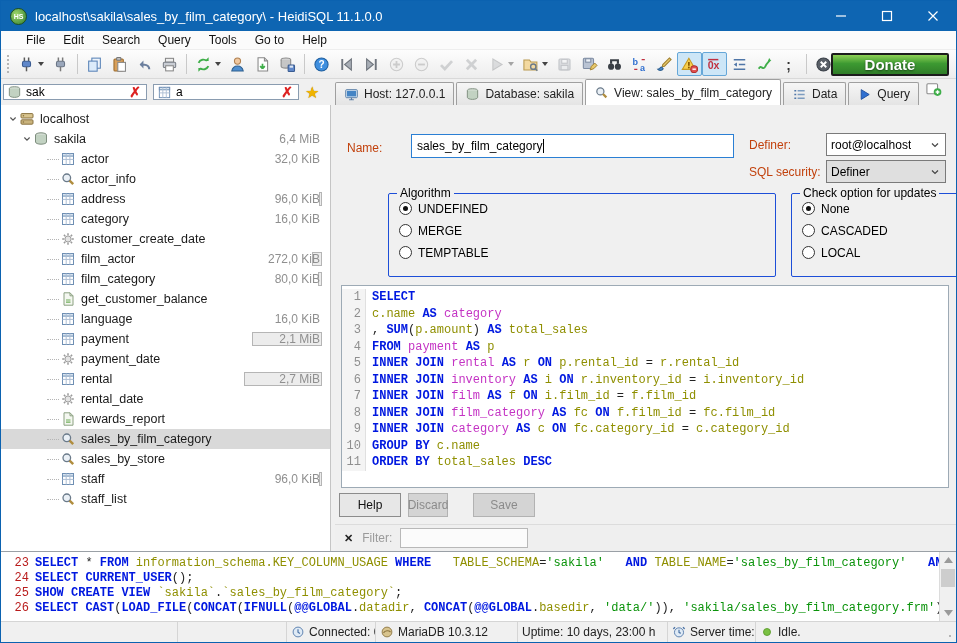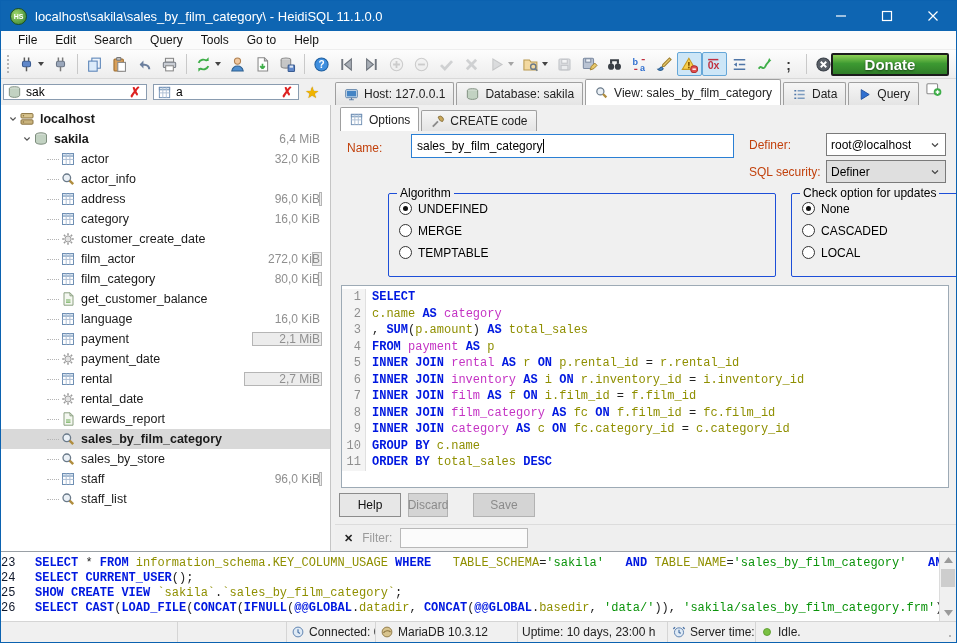--- a/index.html
+++ b/index.html
@@ -12,21 +12,21 @@
   .titlebar { height:30px; background:#0e65b2; display:flex; align-items:center; flex:none; }
   .app-icon { width:17px; height:17px; border-radius:50%; background:radial-gradient(circle at 35% 35%, #9fd66a, #2f7d32);
               border:1px solid #1d4f1f; margin:0 8px 0 9px; color:#fff; font-size:7px; font-weight:bold;
               display:flex; align-items:center; justify-content:center; }
   .title-text { color:#fff; font-size:13px; }
   .win-controls { margin-left:auto; display:flex; height:100%; }
   .win-btn { width:46px; height:100%; display:flex; align-items:center; justify-content:center; }
   .win-btn svg { stroke:#fff; fill:none; stroke-width:1.2; }
 
   
-  .menubar { height:19px; background:#fbfbfb; display:flex; align-items:center; padding-left:8px; flex:none;
+  .menubar { height:19px; background:#fbfbfb; display:flex; align-items:center; padding-left:16px; flex:none;
              border-bottom:1px solid #eee; }
   .menu-item { font-size:12px; color:#111; padding:0 9px; }
 
   
   .toolbar { height:29px; background:linear-gradient(#fdfdfd,#ededed); display:flex; align-items:center;
              flex:none; border-bottom:1px solid #d9d9d9; padding-left:2px; position:relative; }
   .grip { width:5px; height:20px; margin:0 3px;
           background-image:radial-gradient(circle, #b5b5b5 1px, transparent 1.2px);
           background-size:4px 4px; }
   .tbgroup { display:flex; align-items:center; }
@@ -62,21 +62,21 @@
 
   
   .body { flex:1; display:flex; min-height:0; }
   .tree { width:330px; flex:none; background:#fff; border-right:1px solid #c5c5c5; overflow:hidden; padding-top:4px; }
   .trow { height:20px; display:flex; align-items:center; font-size:12.5px; color:#1a1a1a; position:relative; padding-right:6px; }
   .trow.selected { background:#d9d9d9; }
   .trow .chev { width:12px; height:12px; flex:none; }
   .trow .dots { height:1px; border-top:1px dotted #b5b5b5; width:12px; flex:none; margin-right:1px; }
   .trow .ticon { width:16px; height:16px; flex:none; margin-right:5px; }
   .trow .tlabel { white-space:nowrap; }
-  .trow.bold .tlabel { font-weight:bold; }
+  .trow.bold .tlabel { font-weight:normal; }
   .size-cell { margin-left:auto; width:82px; height:18px; position:relative; flex:none; }
   .size-bar { position:absolute; right:2px; top:2px; height:14px; background:#ececec; border:1px solid #b5b5b5; }
   .size-text { position:absolute; right:4px; top:2px; font-size:12px; color:#8f8f8f; white-space:nowrap; }
   .splitter { width:4px; background:#f0f0f0; flex:none; }
 
   
   .editor-pane { flex:1; position:relative; background:#f0f0f0; min-width:0; }
   .subtabs { position:absolute; top:2px; left:5px; display:flex; align-items:flex-end; height:24px; }
   .subtabs .tab { height:21px; }
   .subtabs .tab.active { height:24px; }
@@ -114,21 +114,21 @@
   .filterbar { position:absolute; left:0; right:0; bottom:0; height:27px; border-top:1px solid #dcdcdc;
                display:flex; align-items:center; background:#efefef; }
   .filterbar .x { font-size:11px; font-weight:bold; color:#222; margin:0 9px 0 9px; }
   .filterbar .flabel { font-size:12px; color:#9a9a9a; margin-right:8px; }
   .filterbar input { width:128px; height:20px; border:1px solid #b8b8b8; background:#fbfbfb; }
 
   
   .log { height:70px; flex:none; background:#fff; border-top:1px solid #9aa0a6; position:relative;
          font-family:"Liberation Mono", monospace; font-size:12px; padding-top:4px; overflow:hidden; }
   .lline { height:15px; line-height:15px; display:flex; white-space:pre; }
-  .lline .ln { width:34px; flex:none; text-align:left; padding-right:6px; color:#0f172a; }
+  .lline .ln { width:34px; flex:none; text-align:right; padding-right:6px; color:#b91c1c; }
   .lline .ctext { overflow:hidden; flex:1; margin-right:17px; }
   .vscroll { position:absolute; right:0; top:0; bottom:0; width:17px; background:#f0f0f0; border-left:1px solid #dcdcdc; }
   .vs-arrow { height:16px; display:flex; align-items:center; justify-content:center; }
   .vs-arrow.down { position:absolute; bottom:0; left:0; right:0; }
   .vs-thumb { position:absolute; top:17px; left:1px; right:1px; height:18px; background:#cdcdcd; }
 
   
   .statusbar { height:21px; flex:none; background:#f0f0f0; border-top:1px solid #d5d5d5; display:flex; align-items:stretch;
                font-size:12px; color:#222; }
   .seg { border-right:1px solid #d5d5d5; display:flex; align-items:center; padding:0 4px; gap:4px; overflow:hidden;
@@ -701,37 +701,20 @@
               <circle cx="6.8" cy="6.8" r="3.8" fill="#eaf0f6" stroke="#6a7a8a" stroke-width="1.3"></circle>
               <path d="M9.6 9.6l3.6 3.6" stroke="#b08d3e" stroke-width="2.4"></path>
             </svg></span>
           <span class="tlabel">staff_list</span>
           <span class="size-cell"></span>
         </div>
       </div>
     <div class="splitter"></div>
 
     <div class="editor-pane">
-      <div class="subtabs" id="subtabs">
-          <div class="tab active">
-            <svg viewBox="0 0 16 16">
-              <rect x="2.5" y="2.5" width="11" height="11" fill="#fff" stroke="#6f8fb3"></rect>
-              <rect x="2.5" y="2.5" width="11" height="2.6" fill="#d8e4f0" stroke="#6f8fb3"></rect>
-              <path d="M2.5 8.4h11M6.2 2.5v11M9.9 2.5v11" stroke="#aebfd4"></path>
-            </svg>
-            <span>Options</span>
-          </div>
-          <div class="tab">
-            <svg viewBox="0 0 16 16">
-              <path d="M3 13.4l5.5-5.5" stroke="#8a8a8a" stroke-width="2"></path>
-              <path d="M8.6 3.2a3.4 3.4 0 014.8 4.8l-2.2-.6-.9-.9z" fill="#c9a75a" stroke="#8a7340"></path>
-            </svg>
-            <span>CREATE code</span>
-          </div>
-        </div>
 
       <div class="lbl" style="left:12px; top:36px;">Name:</div>
       <div class="textbox" style="left:76px; top:29px; width:323px;">
         <span>sales_by_film_category</span>
         <span class="caret-i"></span>
       </div>
 
       <div class="lbl" style="left:414px; top:33px;">Definer:</div>
       <div class="combo" style="left:491px; top:28px; width:120px;">
         <span class="cv">root@localhost</span>

